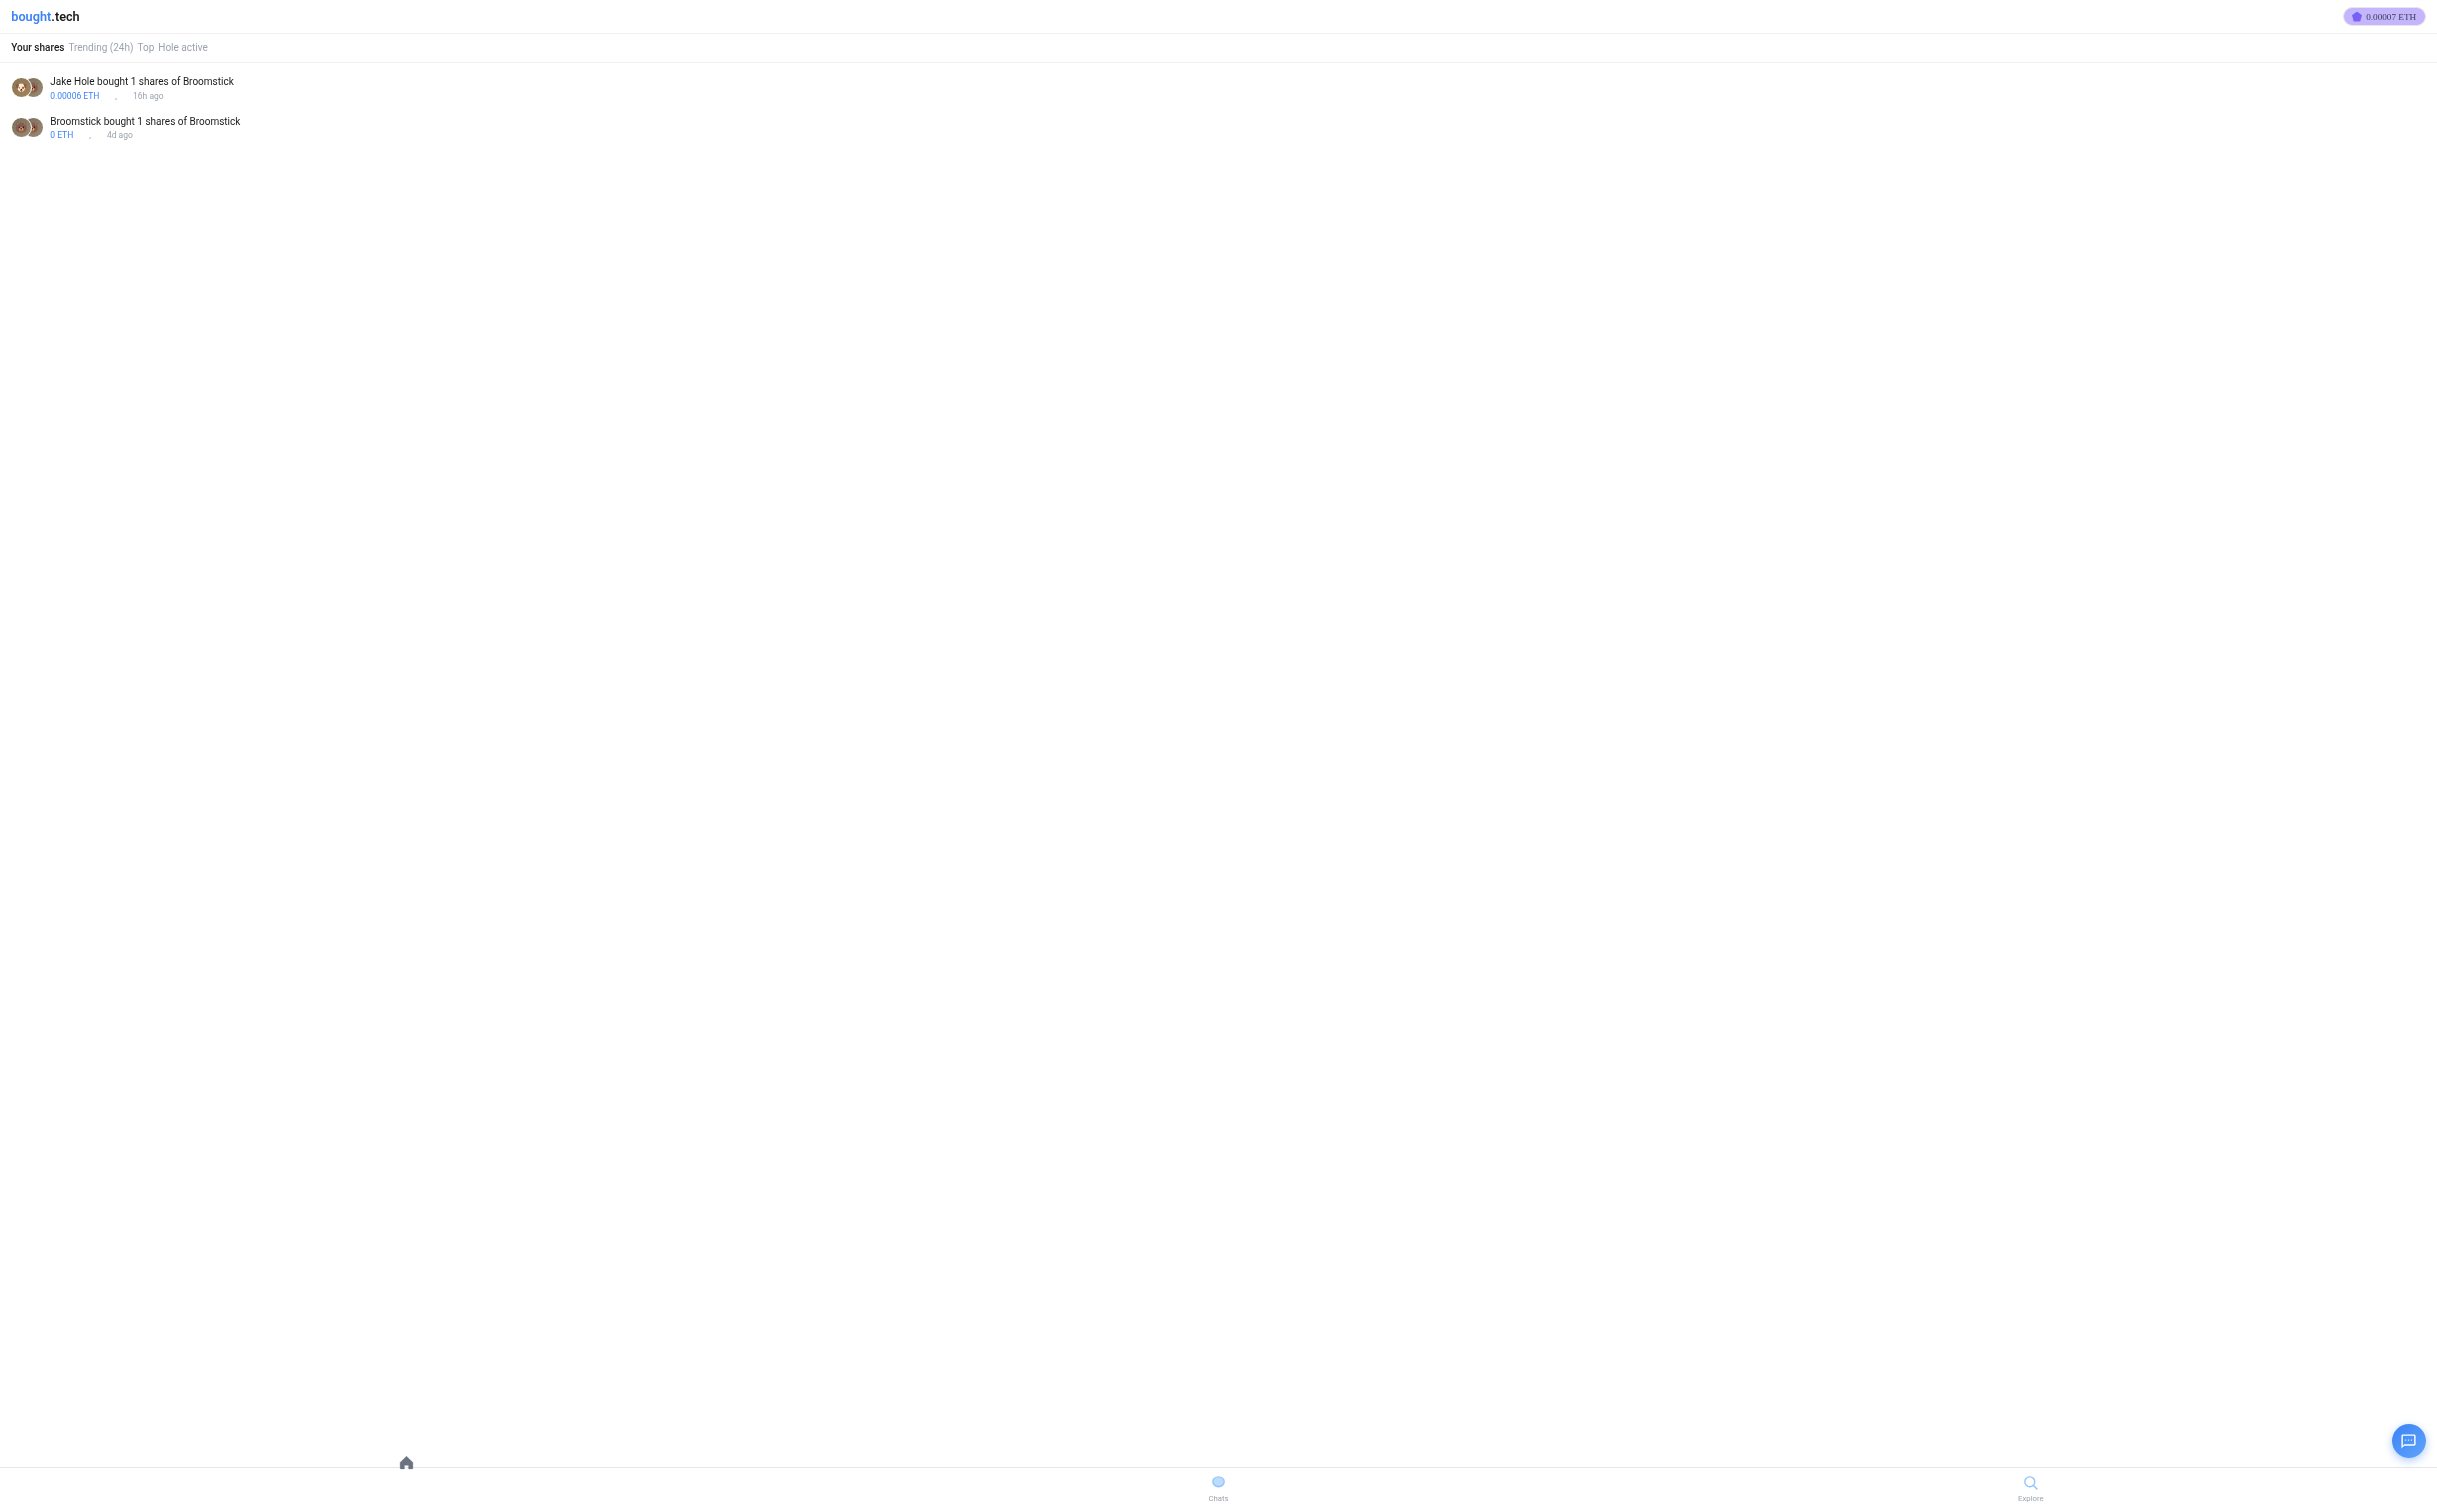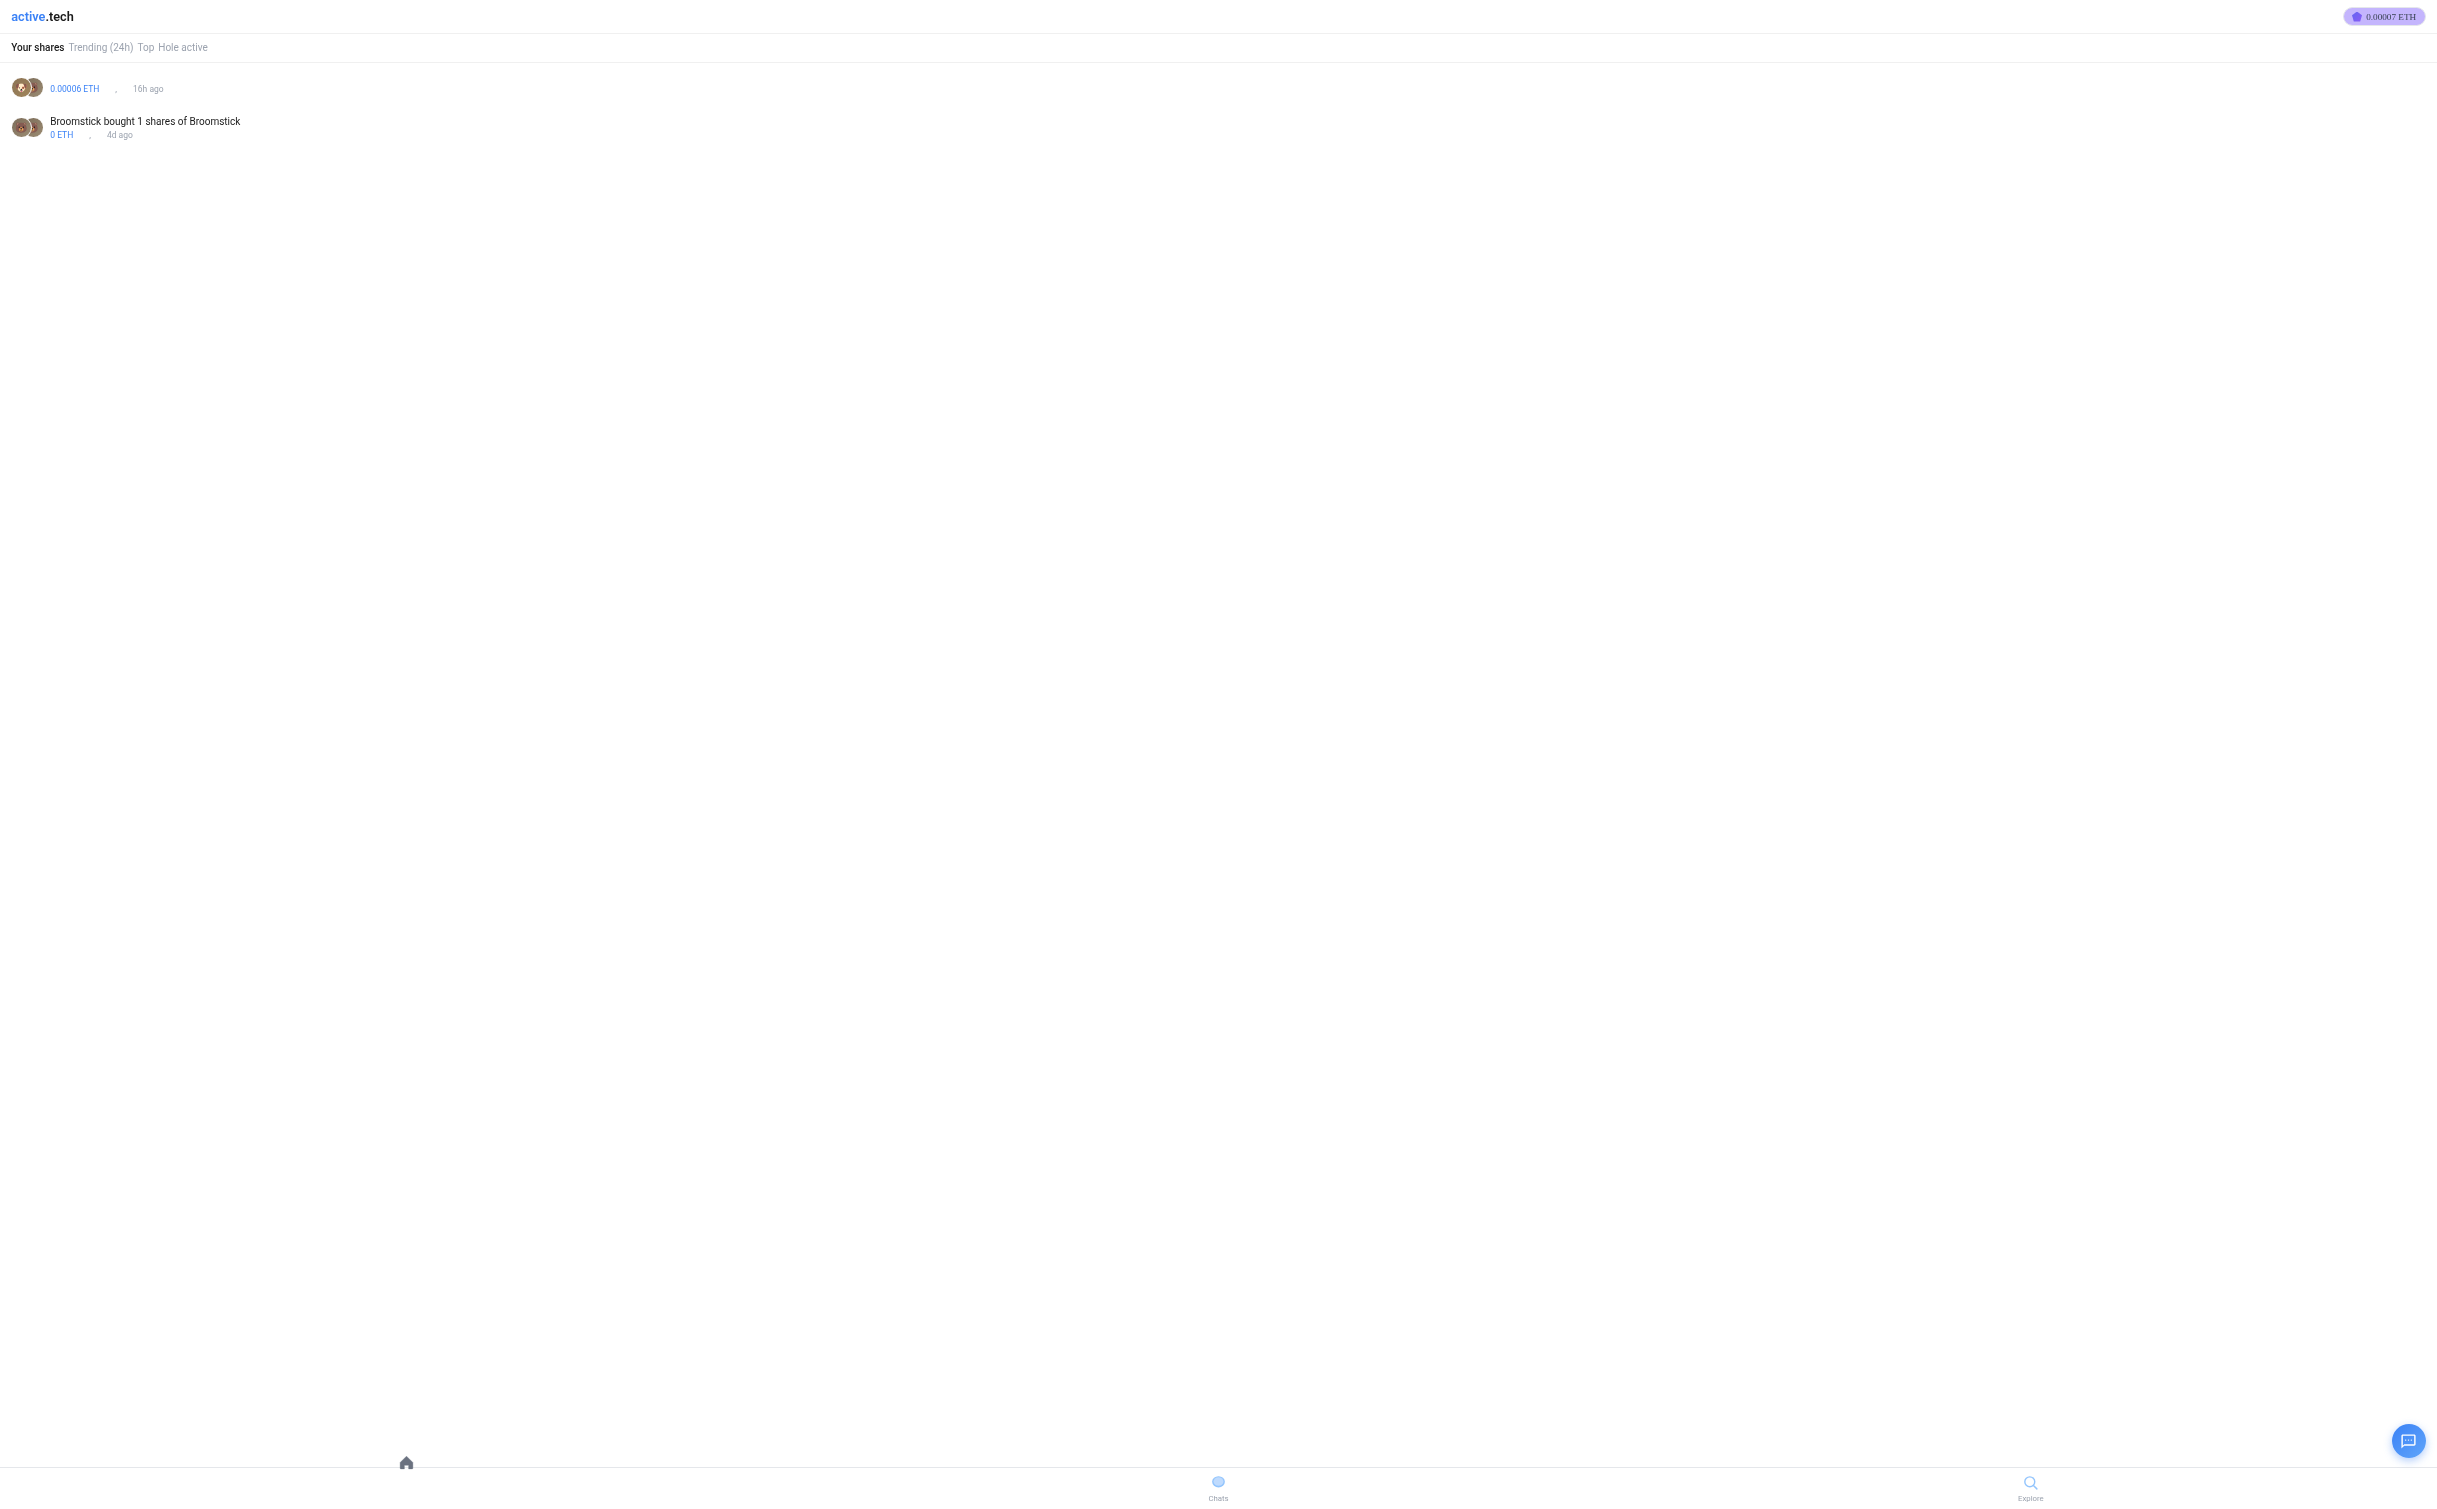--- a/index.html
+++ b/index.html
@@ -232,21 +232,21 @@
       width: 17px;
       height: 17px;
       fill: white;
     }
   </style>
 </head>
 <body>
 
 <header class="header">
   <div class="logo">
-    <span class="logo-friend">active</span><span class="logo-dot">.</span><span class="logo-tech">tech</span>
+    <span class="logo-friend">bought</span><span class="logo-dot">.</span><span class="logo-tech">tech</span>
   </div>
   <div class="wallet-badge">
     <span class="eth-diamond"></span>
     <span>0.00007 ETH</span>
   </div>
 </header>
 
 <nav class="tabs">
   <span class="tab active">Your shares</span>
   <span class="tab">Trending (24h)</span>
@@ -255,20 +255,21 @@
 </nav>
 
 <main class="feed">
 
   <div class="feed-item">
     <div class="avatar-group">
       <div class="avatar avatar-1 avatar-jake">🐶</div>
       <div class="avatar avatar-2 avatar-broom">🐻</div>
     </div>
     <div class="feed-content">
+      <div class="feed-text">Jake Hole bought 1 shares of Broomstick</div>
       <div class="feed-meta">
         <span class="feed-eth">0.00006 ETH</span>
         <span>,</span>
         <span>16h ago</span>
       </div>
     </div>
   </div>
 
   <div class="feed-item">
     <div class="avatar-group">

